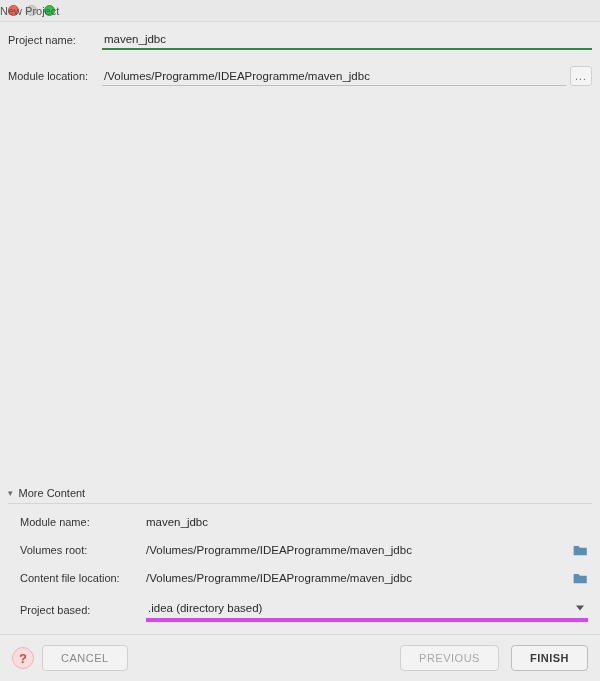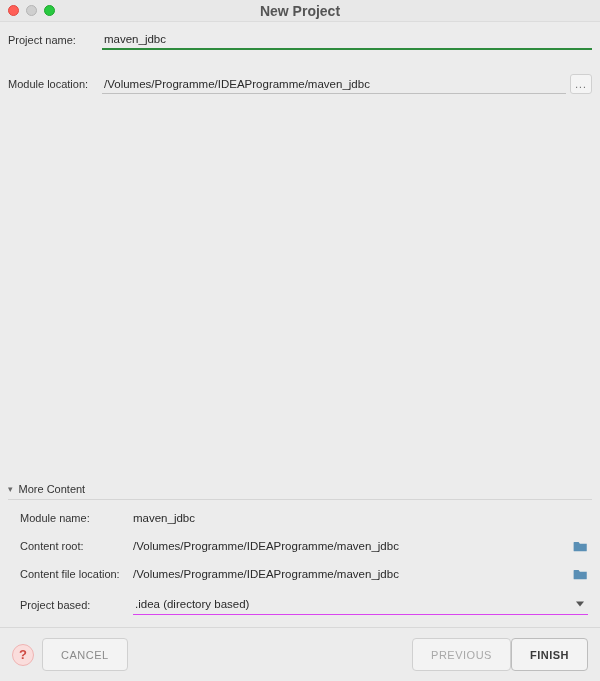--- a/index.html
+++ b/index.html
@@ -19,25 +19,25 @@
       padding: 0 8px;
       position: relative;
       background: #e8e8e8;
       border-bottom: 1px solid #dcdcdc;
     }
     .traffic { display: flex; gap: 7px; align-items: center; }
     .tl { width: 11px; height: 11px; border-radius: 50%; }
     .tl.red { background: #ff5f57; border: 0.5px solid #e14942; }
     .tl.gray { background: #cfcfcf; border: 0.5px solid #b5b5b5; }
     .tl.green { background: #28c940; border: 0.5px solid #1fa72f; }
-    .wintitle { position: absolute; left: 0; right: 0; text-align: center; font-size: 14px; color: #555; pointer-events: none; font-weight: bold; }
+    .wintitle { position: absolute; left: 0; right: 0; font-size: 11px; color: #555; pointer-events: none; }
 
     .content { flex: 1; display: flex; flex-direction: column; padding: 8px 8px 0 8px; min-height: 0; }
 
-    .row { display: flex; align-items: center; margin-bottom: 24px; }
+    .row { display: flex; align-items: center; margin-bottom: 16px; }
     .lbl { width: 94px; font-size: 11px; color: #333; }
     .field-wrap { flex: 1; display: flex; align-items: center; gap: 4px; }
 
     .text-input {
       flex: 1;
       border: none;
       border-bottom: 1px solid #c0c0c0;
       background: transparent;
       font-size: 11.5px;
       padding: 3px 2px;
@@ -62,36 +62,36 @@
       display: flex; align-items: center; gap: 6px;
       border-bottom: 1px solid #d5d5d5;
       padding-bottom: 4px; margin-bottom: 10px;
       cursor: pointer;
     }
     .chev { font-size: 9px; color: #6a6a6a; transform: rotate(0deg); }
     .ms-label { font-size: 11px; color: #333; }
 
     .more-body { padding: 0 4px 0 12px; }
     .more-body .row { margin-bottom: 12px; }
-    .more-body .lbl { width: 113px; }
+    .more-body .lbl { width: 126px; }
 
     .readonly-val {
       flex: 1;
       font-size: 11.5px;
       color: #2a2a2a;
       padding: 2px 0;
     }
 
     .folder-icon { width: 15px; height: 12px; cursor: pointer; }
     .folder-icon svg { display: block; }
 
     .select {
       flex: 1;
       position: relative;
-      border-bottom: 1px solid #d946ef;
+      border-bottom: 4px solid #d946ef;
       padding: 4px 18px 4px 2px;
       font-size: 11.5px;
       color: #2a2a2a;
       cursor: pointer;
     }
     .select::after {
       content: "";
       position: absolute;
       right: 4px; top: 50%;
       transform: translateY(-50%);
@@ -108,31 +108,31 @@
     }
     .help-btn {
       width: 22px; height: 22px; border-radius: 50%;
       background: #fadddc;
       border: 1px solid #efb4b3;
       display: flex; align-items: center; justify-content: center;
       cursor: pointer;
     }
     .help-btn span { color: #cf4a43; font-size: 13px; font-weight: bold; }
     .btn {
-      height: 33px; padding: 0 18px;
+      height: 26px; padding: 0 18px;
       border: 1px solid #d0d0d0; border-radius: 4px;
       background: #f3f3f3;
       font-size: 11px; letter-spacing: 0.5px;
       cursor: pointer;
       display: flex; align-items: center;
     }
     .btn.prev { color: #a8a8a8; }
     .btn.cancel { color: #8a8a8a; }
     .btn.finish { color: #3a3a3a; font-weight: 600; border-color: #bdbdbd; }
-    .footer .right { margin-left: auto; display: flex; gap: 0; }
+    .footer .right { margin-left: auto; display: flex; gap: 12px; }
   </style>
 </head>
 <body>
 
 <div class="titlebar">
   <div class="traffic">
     <div class="tl red"></div>
     <div class="tl gray"></div>
     <div class="tl green"></div>
   </div>
@@ -164,21 +164,21 @@
   </div>
 
   <div class="more-body">
 
     <div class="row">
       <div class="lbl">Module name:</div>
       <div class="readonly-val">maven_jdbc</div>
     </div>
 
     <div class="row">
-      <div class="lbl">Content root:</div>
+      <div class="lbl">Volumes root:</div>
       <div class="readonly-val">/Volumes/Programme/IDEAProgramme/maven_jdbc</div>
       <div class="folder-icon">
         <svg viewBox="0 0 24 20">
             <path fill="#5a8fb5" d="M2 3h7l2 3h11v11a1 1 0 0 1-1 1H2a1 1 0 0 1-1-1V4a1 1 0 0 1 1-1z"></path>
           </svg>
       </div>
     </div>
 
     <div class="row">
       <div class="lbl">Content file location:</div>

